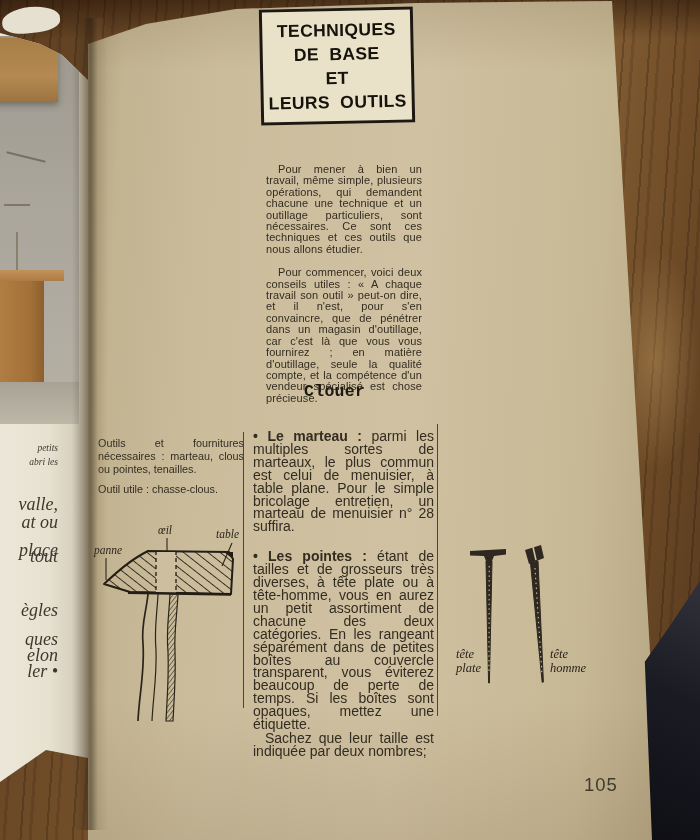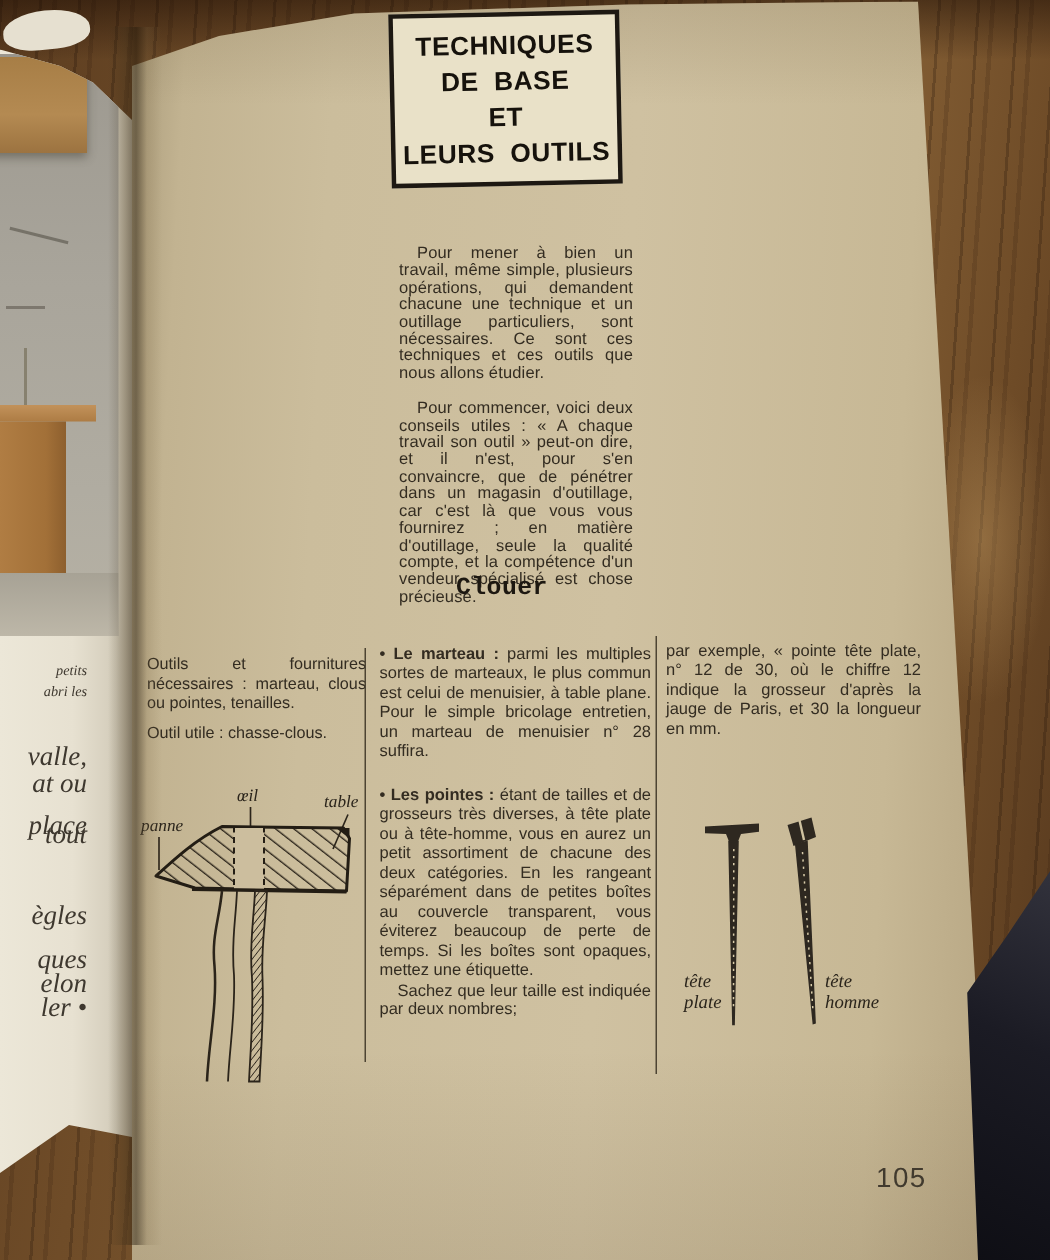--- a/index.html
+++ b/index.html
@@ -64,21 +64,21 @@
   .title-box .tl{font-weight:bold;font-size:17.5px;line-height:24px;color:#16120c;
     letter-spacing:.4px;word-spacing:5px;white-space:nowrap;}
 
   .intro{position:absolute;left:166px;top:152px;width:180px;
     font-size:11px;line-height:11.4px;text-align:justify;letter-spacing:.1px;}
   .intro p{margin:12px;text-indent:12px;}
 
   .section-heading{position:absolute;left:216px;top:382px;font-weight:bold;
     font-size:16.5px;color:#1d1811;letter-spacing:.3px;font-family:Liberation Mono, monospace;}
 
-  .col{position:absolute;text-align:justify;font-size:11px;line-height:12.9px;}
+  .col{position:absolute;text-align:justify;font-size:14px;line-height:12.9px;}
   .col p{margin:0;}
   .col-left{left:10px;top:437px;width:146px;font-size:10.8px;line-height:13px;}
   .col-left p + p{margin-top:7px;}
   .col-mid{left:165px;top:430px;width:181px;}
   .col-mid .para2{margin-top:17px;}
   .col-mid .para3{margin-top:1px;text-indent:12px;}
   .col-right{left:356px;top:428px;width:170px;}
   .lead{font-weight:bold;}
 
   .vrule{position:absolute;width:1px;background:#4d4433;}
@@ -152,23 +152,20 @@
     <div class="vrule r1"></div>
 
     <div class="col col-mid">
       <p><span class="lead">• Le marteau :</span><span> parmi les multiples sortes de marteaux, le plus commun est celui de menuisier, à table plane. Pour le simple bricolage entretien, un marteau de menuisier n° 28 suffira.</span></p>
       <p class="para2"><span class="lead">• Les pointes :</span><span> étant de tailles et de grosseurs très diverses, à tête plate ou à tête-homme, vous en aurez un petit assortiment de chacune des deux catégories. En les rangeant séparément dans de petites boîtes au couvercle transparent, vous éviterez beaucoup de perte de temps. Si les boîtes sont opaques, mettez une étiquette.</span></p>
       <p class="para3">Sachez que leur taille est indiquée par deux nombres;</p>
     </div>
 
     <div class="vrule r2"></div>
 
-    <div class="col col-right">
-      <p>par exemple, « pointe tête plate, n° 12 de 30, où le chiffre 12 indique la grosseur d'après la jauge de Paris, et 30 la longueur en mm.</p>
-    </div>
 
     <svg class="hammer-svg" width="160" height="207" viewBox="0 0 160 207">
       <defs>
         <pattern id="hatchA" width="7.5" height="7.5" patternUnits="userSpaceOnUse" patternTransform="rotate(-52)">
           <line x1="0" y1="0" x2="0" y2="7.5" stroke="#2b241a" stroke-width="1.8"></line>
         </pattern>
         <pattern id="hatchB" width="3.4" height="3.4" patternUnits="userSpaceOnUse" patternTransform="rotate(38)">
           <line x1="0" y1="0" x2="0" y2="3.4" stroke="#2b241a" stroke-width="1.1"></line>
         </pattern>
       </defs>

